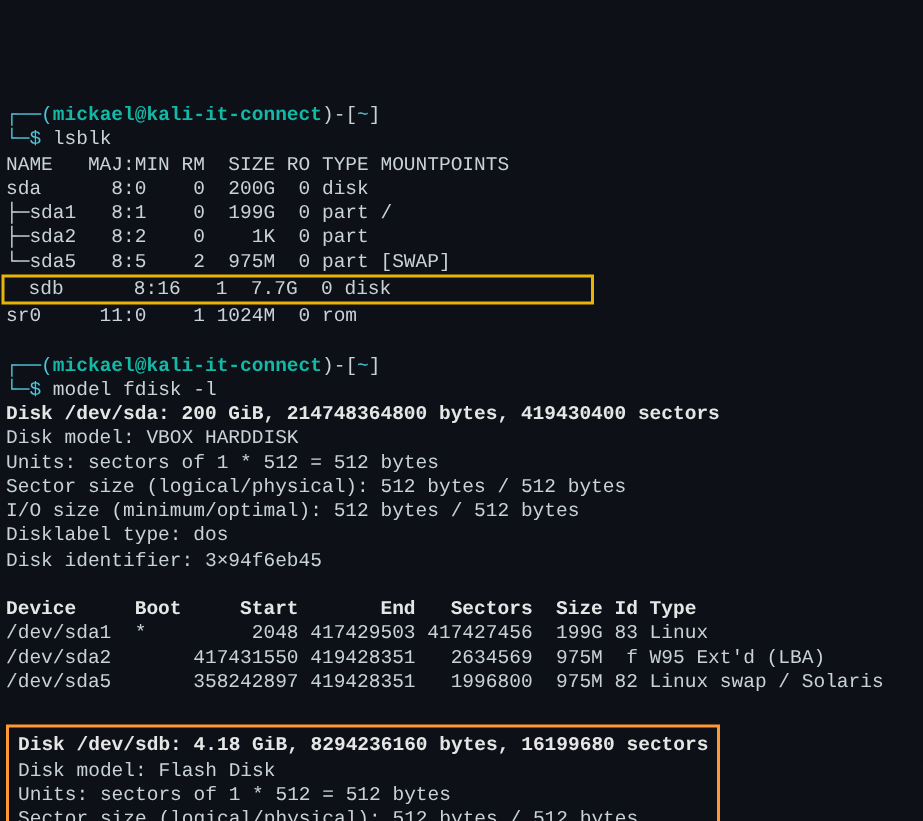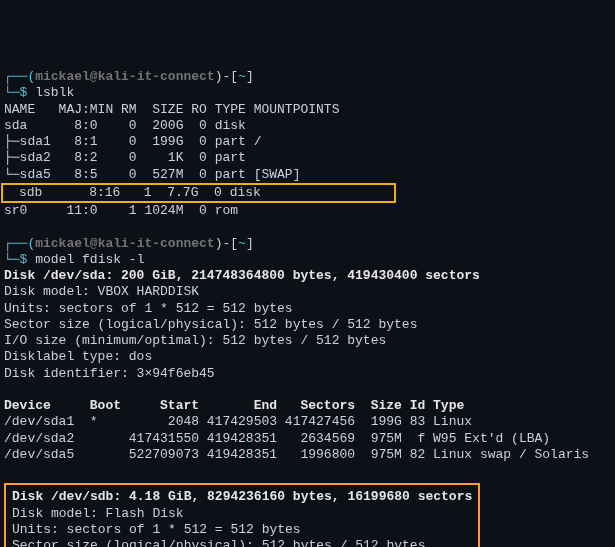--- a/index.html
+++ b/index.html
@@ -8,21 +8,21 @@
     background: #0d1117;
     font-family: 'Consolas', 'Monaco', 'Courier New', monospace;
     font-size: 13px;
     line-height: 1.25;
     color: #c9d1d9;
     width: 607px;
     white-space: pre;
   }
   .prompt-open, .prompt-close, .prompt-tilde, .prompt-dollar { color: #4fc3d7; }
   .prompt-sep { color: #c9d1d9; }
-  .user-host { color: #737373; font-weight: bold; }
+  .user-host { color: #14b8a6; font-weight: bold; }
   .command { color: #c9d1d9; text-align: right; }
   .output { color: #c9d1d9; }
   .bold { font-weight: bold; color: #e6e6e6; }
   .highlight-box {
     border: 2px solid #eab308;
     padding: 0 16px;
     margin-left: -3px;
     display: inline-block;
   }
   .highlight-box-large {
@@ -36,38 +36,38 @@
 <body>
 
 
 
 <div><span class="prompt-open">┌──(</span><span class="user-host">mickael@kali-it-connect</span><span class="prompt-sep">)-[</span><span class="prompt-tilde">~</span><span class="prompt-sep">]</span>
 <span class="prompt-open">└─</span><span class="prompt-dollar">$</span><span class="command"> lsblk</span>
 <span class="output">NAME   MAJ:MIN RM  SIZE RO TYPE MOUNTPOINTS</span>
 <span class="output">sda      8:0    0  200G  0 disk</span>
 <span class="output">├─sda1   8:1    0  199G  0 part /</span>
 <span class="output">├─sda2   8:2    0    1K  0 part</span>
-<span class="output">└─sda5   8:5    0  527M  0 part [SWAP]</span>
+<span class="output">└─sda5   8:5    2  975M  0 part [SWAP]</span>
 <span class="highlight-box"><span>sdb      8:16   1  7.7G  0 disk               </span></span>
 <span class="output">sr0     11:0    1 1024M  0 rom</span>
 
 <span class="prompt-open">┌──(</span><span class="user-host">mickael@kali-it-connect</span><span class="prompt-sep">)-[</span><span class="prompt-tilde">~</span><span class="prompt-sep">]</span>
 <span class="prompt-open">└─</span><span class="prompt-dollar">$</span><span class="command"> model fdisk -l</span>
 <span class="bold">Disk /dev/sda: 200 GiB, 214748364800 bytes, 419430400 sectors</span>
 <span class="output">Disk model: VBOX HARDDISK</span>
 <span class="output">Units: sectors of 1 * 512 = 512 bytes</span>
 <span class="output">Sector size (logical/physical): 512 bytes / 512 bytes</span>
 <span class="output">I/O size (minimum/optimal): 512 bytes / 512 bytes</span>
 <span class="output">Disklabel type: dos</span>
 <span class="output">Disk identifier: 3×94f6eb45</span>
 
 <span class="bold">Device     Boot     Start       End   Sectors  Size Id Type</span>
 <span class="output">/dev/sda1  *         2048 417429503 417427456  199G 83 Linux</span>
 <span class="output">/dev/sda2       417431550 419428351   2634569  975M  f W95 Ext'd (LBA)</span>
-<span class="output">/dev/sda5       522709073 419428351   1996800  975M 82 Linux swap / Solaris</span>
+<span class="output">/dev/sda5       358242897 419428351   1996800  975M 82 Linux swap / Solaris</span>
 
 <span class="highlight-box-large"><span class="bold">Disk /dev/sdb: 4.18 GiB, 8294236160 bytes, 16199680 sectors</span>
 <span class="output">Disk model: Flash Disk                               </span>
 <span class="output">Units: sectors of 1 * 512 = 512 bytes                </span>
 <span class="output">Sector size (logical/physical): 512 bytes / 512 bytes</span>
 
 
 </span></div>
 
 

